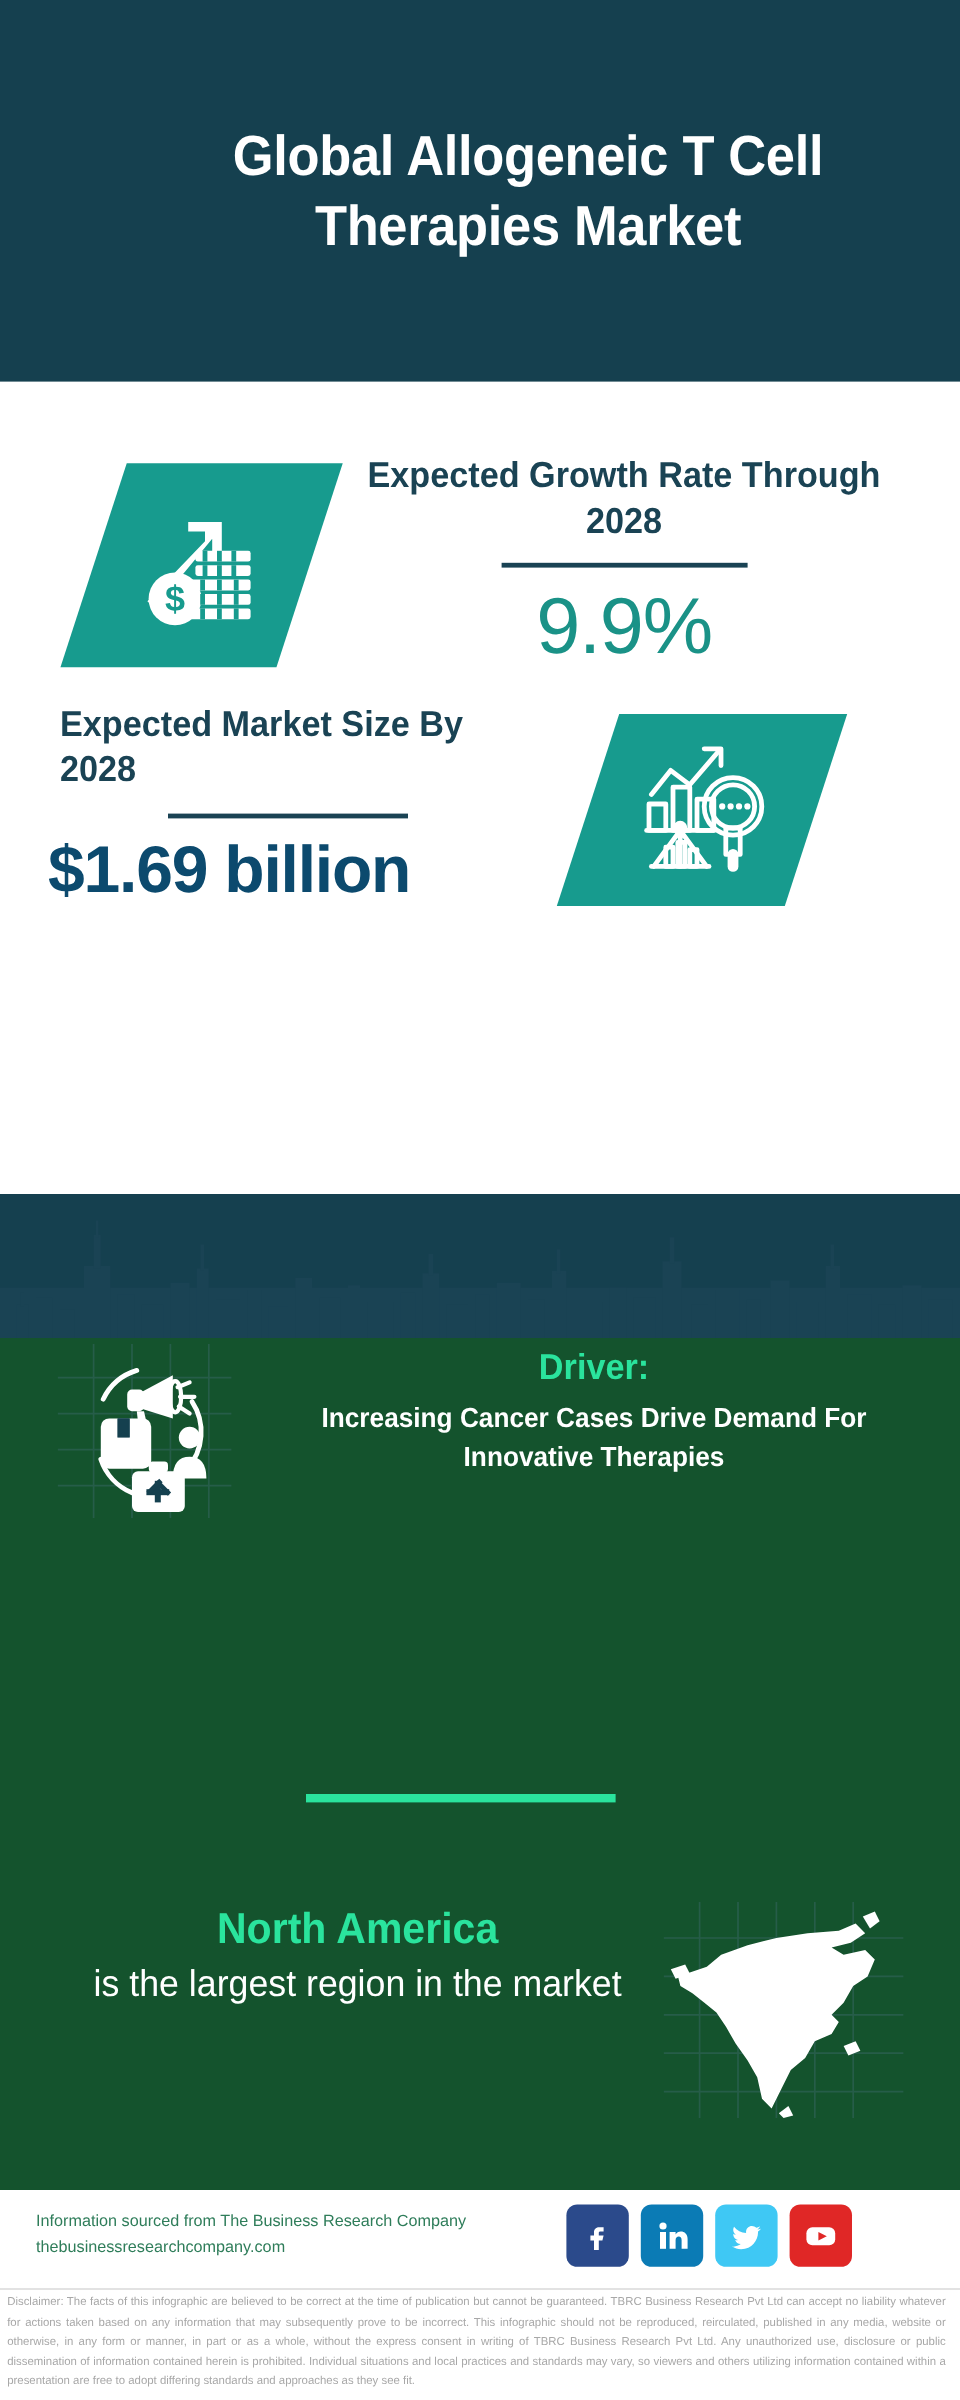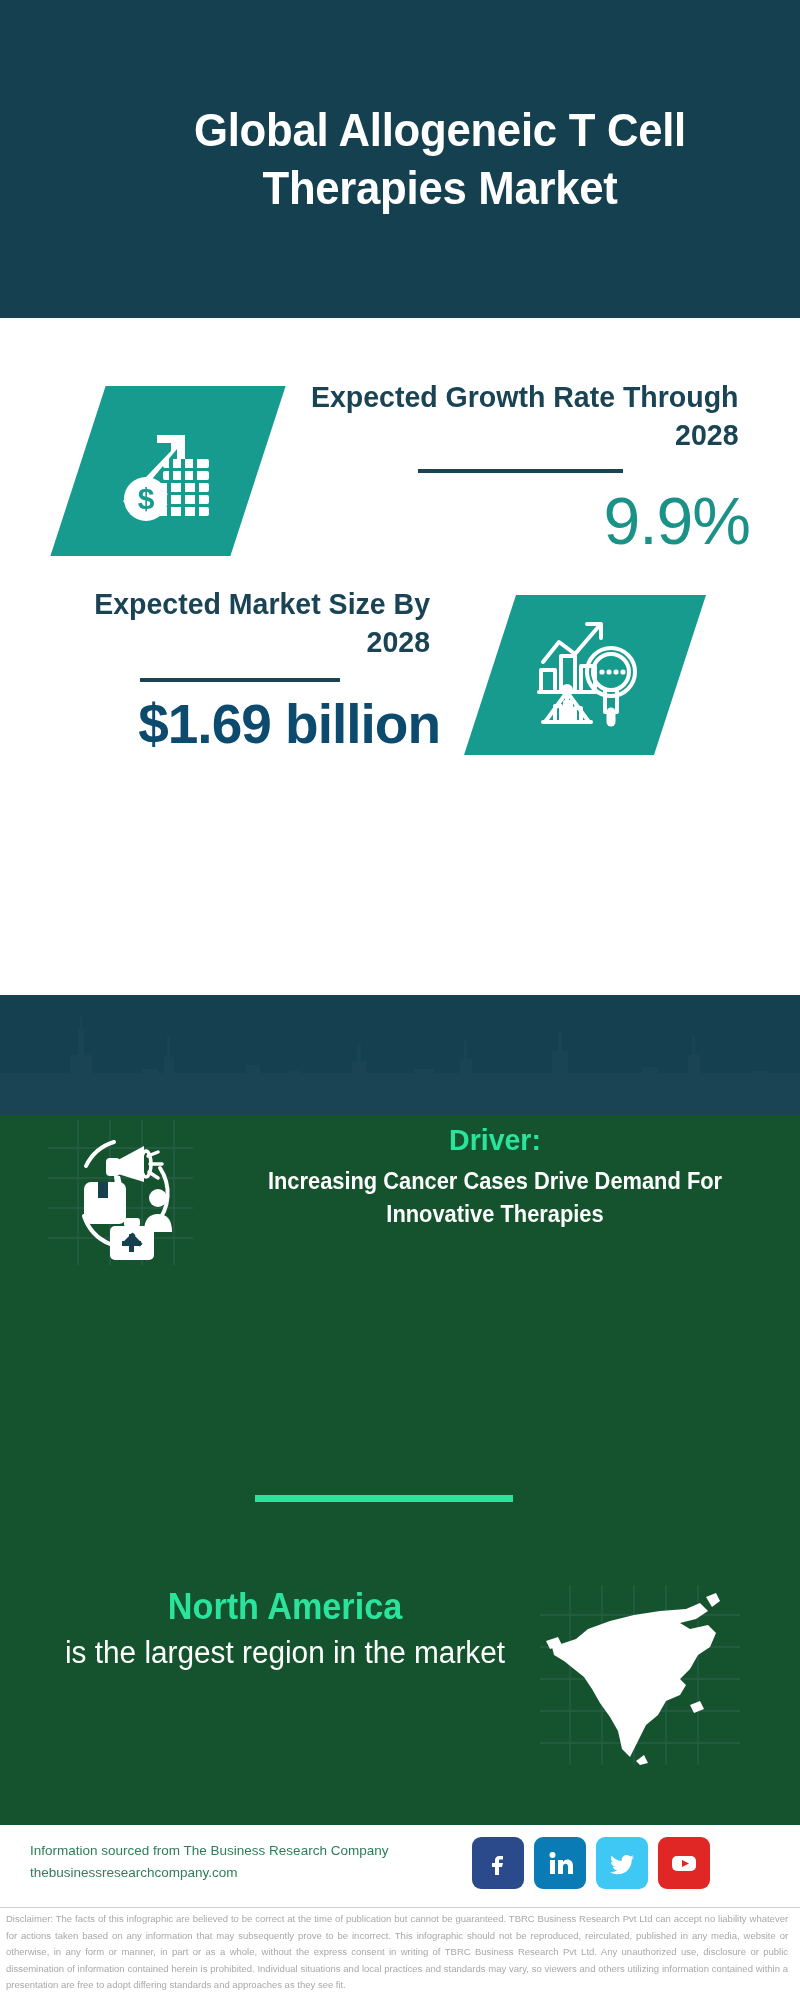--- a/index.html
+++ b/index.html
@@ -33,37 +33,37 @@
   .growth-block { position:absolute; left:0; top:318px; width:800px; height:275px; }
   .para-card {
     position:absolute;
     background:#179b8e;
     transform:skewX(-18deg);
     display:flex; align-items:center; justify-content:center;
   }
   .para-card > .ico { transform:skewX(18deg); }
   .growth-icon-card { left:78px; top:68px; width:180px; height:170px; }
 
-  .growth-text { position:absolute; left:290px; top:60px; width:460px; text-align:right; }
+  .growth-text { position:absolute; left:290px; top:60px; width:460px; text-align:center; }
   .stat-label {
     color:#1a4354; font-size:30px; font-weight:bold; line-height:1.28;
     transform:scaleX(0.95);
   }
   .rule-dark {
     width:205px; height:4px; background:#1a4354; margin:14px auto 0;
   }
   .stat-value-light {
     color:#1a9287; font-size:66px; font-weight:normal; line-height:1.05;
     margin-top:14px; letter-spacing:-1px;
   }
 
   
   .size-block { position:absolute; left:0; top:565px; width:800px; height:230px; }
   .size-icon-card { left:490px; top:30px; width:190px; height:160px; }
-  .size-text { position:absolute; left:40px; top:20px; width:400px; text-align:right; }
+  .size-text { position:absolute; left:40px; top:20px; width:400px; text-align:left; }
   .size-text .rule-dark { width:200px; margin-top:16px; }
   .stat-value-bold {
     color:#0c4a6e; font-size:55px; font-weight:bold; line-height:1.1;
     margin-top:12px; letter-spacing:-1px;
   }
 
   
   .dark-panel {
     position:absolute; left:0; top:995px; width:800px; height:830px;
     background:#14532d; overflow:hidden;
@@ -85,21 +85,21 @@
     color:#ffffff; font-size:23px; font-weight:bold; line-height:1.42;
     margin-top:7px; transform:scaleX(0.95);
   }
 
   .rule-accent {
     position:absolute; left:255px; top:500px; width:258px; height:7px;
     background:#2ae49d;
   }
 
   
-  .region-row { position:absolute; left:0; top:580px; width:730px; height:200px; }
+  .region-row { position:absolute; left:13px; top:580px; width:730px; height:200px; }
   .region-text { position:absolute; left:55px; top:10px; width:460px; text-align:center; }
   .region-name {
     color:#2ae49d; font-size:36px; font-weight:bold; line-height:1.2;
     transform:scaleX(0.95);
   }
   .region-sub {
     color:#ffffff; font-size:31px; font-weight:normal; line-height:1.33;
     margin-top:4px; transform:scaleX(0.96);
   }
   .map-wrap { position:absolute; left:540px; top:10px; width:200px; height:180px; }

